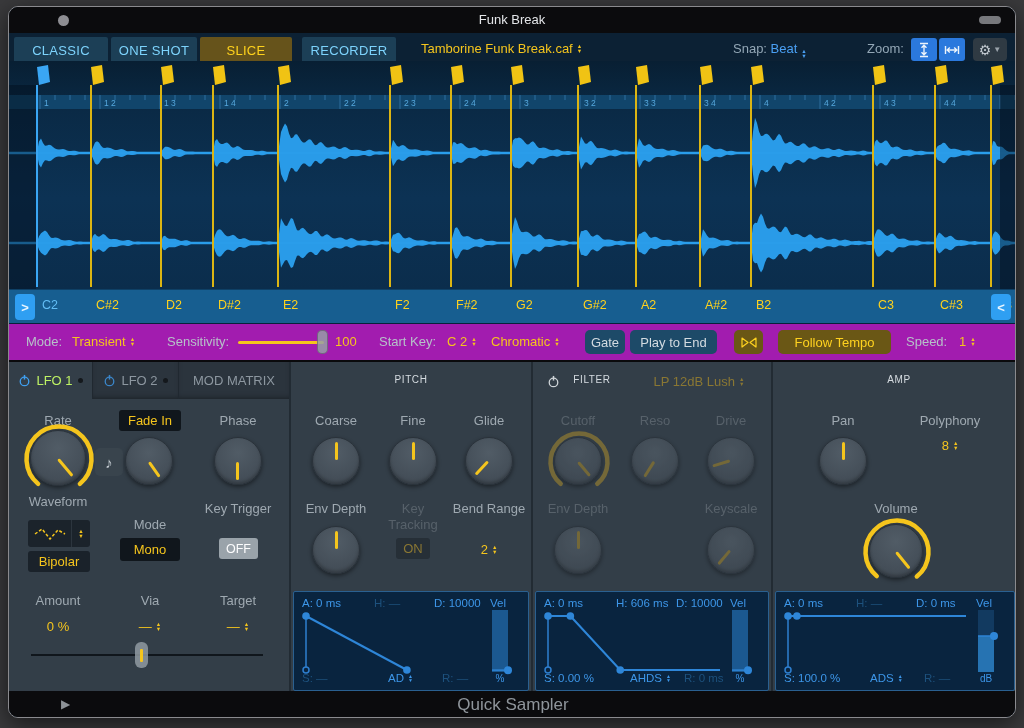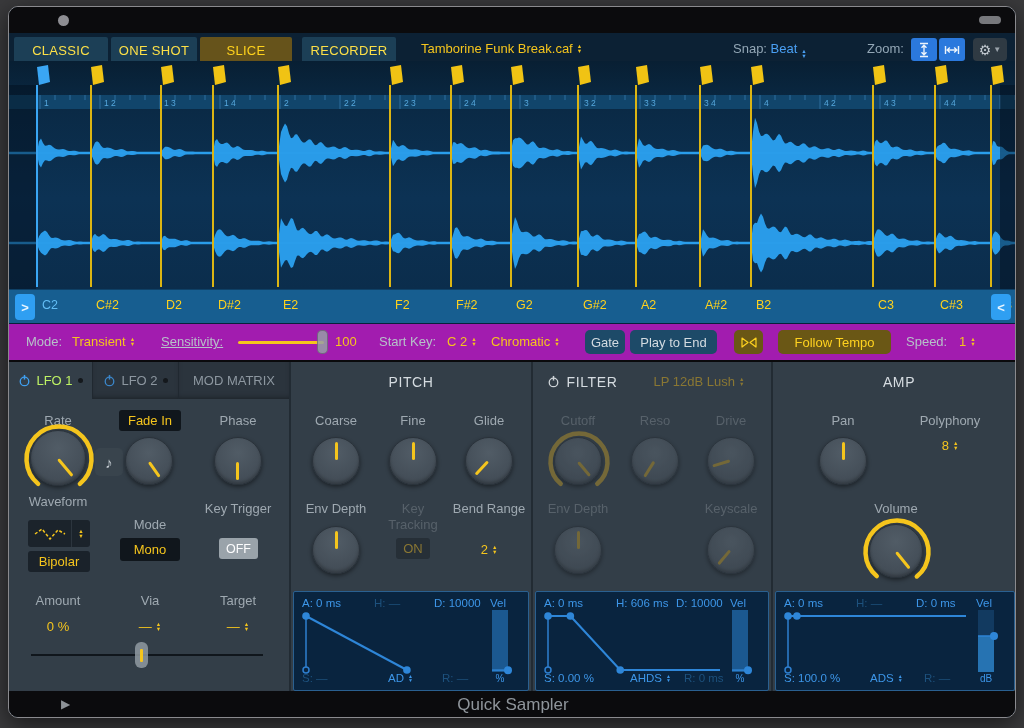--- a/index.html
+++ b/index.html
@@ -14,21 +14,21 @@
           border:1px solid #8a8a8e; border-radius:10px; overflow:hidden; box-shadow:0 6px 24px rgba(0,0,0,.6);}
 
   
   .titlebar{position:absolute; left:0; top:0; width:100%; height:26px; background:#0b0b0d;}
   .tdot{position:absolute; left:49px; top:8px; width:11px; height:11px; border-radius:50%; background:#8e8e93;}
   .ttitle{position:absolute; left:0; right:0; top:5px; text-align:center; color:#e3e5e8; font-size:13px;}
   .tpill{position:absolute; right:14px; top:9px; width:22px; height:8px; border-radius:4px; background:#77787c;}
 
   
   .tabrow{position:absolute; left:0; top:26px; width:100%; height:34px; background:#0c2134;}
-  .tabbtn{position:absolute; top:4px; height:26px; background:#1c3f56; color:#fde047; font-size:13px;
+  .tabbtn{position:absolute; top:4px; height:26px; background:#1c3f56; color:#7dd3fc; font-size:13px;
           display:flex; align-items:center; justify-content:center; border-radius:2px; letter-spacing:.3px;}
   .tabbtn.active{background:#66531b; color:#ffd21c;}
   .filesel{position:absolute; top:8px; color:var(--yellow); font-size:13px; display:flex; align-items:center;}
   .snap{position:absolute; top:8px; font-size:13px; color:#93a7b6;}
   .snap b{color:#4aa0f4; font-weight:normal;}
   .zoomlbl{position:absolute; top:8px; font-size:13px; color:#93a7b6;}
   .zbtn{position:absolute; top:5px; width:26px; height:23px; background:#2b79dd; border-radius:3px;
         display:flex; align-items:center; justify-content:center;}
   .zbtn.right{border-radius:3px;}
   .gearbtn{position:absolute; top:5px; width:34px; height:23px; background:#2f3a43; border-radius:4px;
@@ -60,21 +60,21 @@
                  box-shadow:inset 0 0 0 1px rgba(0,0,0,.25);}
 
   
   .synth{position:absolute; left:0; top:353px; width:1008px; height:331px; background:var(--panel); border-top:2px solid #0a0a0c;}
   .panel{position:absolute; top:0; height:331px;}
   .pdiv{position:absolute; top:0; width:2px; height:331px; background:#222b33;}
   .lfotab{position:absolute; top:0; height:37px; display:flex; align-items:center; justify-content:center; gap:5px;
           font-size:13px; color:#8d97a0; background:#2b343d; border-right:1px solid #202830; box-shadow:inset 0 -4px 6px -4px rgba(0,0,0,.5);}
   .lfotab.active{background:var(--panel); color:#bef264; box-shadow:none;}
   .led{width:5px; height:5px; border-radius:50%; background:#14181c;}
-  .hdr{position:absolute; top:12px; font-size:14px; color:#d6dce1; letter-spacing:.6px; transform:translateX(-50%); white-space:nowrap;text-align:right;}
+  .hdr{position:absolute; top:12px; font-size:10px; color:#d6dce1; letter-spacing:.6px; transform:translateX(-50%); white-space:nowrap;text-align:right;}
   .lbl{position:absolute; font-size:13px; color:var(--label); transform:translateX(-50%); text-align:center; white-space:nowrap;}
   .lbl.wrap{white-space:normal; width:74px; line-height:16px;}
   .lbl.dim{color:var(--dimlabel);}
   .yval{position:absolute; font-size:13px; color:var(--yellow); transform:translateX(-50%); display:flex; align-items:center; white-space:nowrap;}
   .yval.dim{color:var(--dimyellow);}
   .darkbox{position:absolute; background:#10161c; border-radius:3px; color:var(--yellow); font-size:13px;
            display:flex; align-items:center; justify-content:center;}
   .darkbox.dim{background:#262f37; color:var(--dimyellow);}
   .graybox{position:absolute; background:#9aa3aa; border-radius:3px; color:#fdfdfe; font-size:12.5px;
            display:flex; align-items:center; justify-content:center;}
@@ -108,20 +108,21 @@
   .playtri{position:absolute; left:52px; top:6px; color:#8d9297; font-size:12px;}
 </style>
 </head>
 <body>
 
 <div id="stage">
  <div id="window">
 
   <div class="titlebar">
     <div class="tdot"></div>
+    <div class="ttitle">Funk Break</div>
     <div class="tpill"></div>
   </div>
 
   <div class="tabrow">
     <div class="tabbtn" style="left:5px; width:94px;">CLASSIC</div>
     <div class="tabbtn" style="left:102px; width:86px;">ONE SHOT</div>
     <div class="tabbtn active" style="left:191px; width:92px;">SLICE</div>
     <div class="tabbtn" style="left:293px; width:94px;">RECORDER</div>
     <div class="filesel" style="left:412px;">
       <span>Tamborine Funk Break.caf</span>
@@ -302,21 +303,21 @@
 
   <div class="moderow">
     <span class="mr-lbl" style="left:17px;">Mode:</span>
     <span class="mr-val" style="left:63px;">
       <span>Transient</span>
           <span class="ud">
             <span>▲</span>
             <span>▼</span>
           </span>
     </span>
-    <span class="mr-lbl" style="left:152px;text-decoration:underline;">Sensitivity:</span>
+    <span class="mr-lbl" style="left:158px;">Sensitivity:</span>
     <div class="slider-line" style="left:229px; top:17px; width:86px;"></div>
     <div class="slider-handle" style="left:308px; top:6px;"></div>
     <span class="mr-val" style="left:326px;">100</span>
     <span class="mr-lbl" style="left:370px;">Start Key:</span>
     <span class="mr-val" style="left:438px;">
       <span>C 2</span>
           <span class="ud">
             <span>▲</span>
             <span>▼</span>
           </span>

